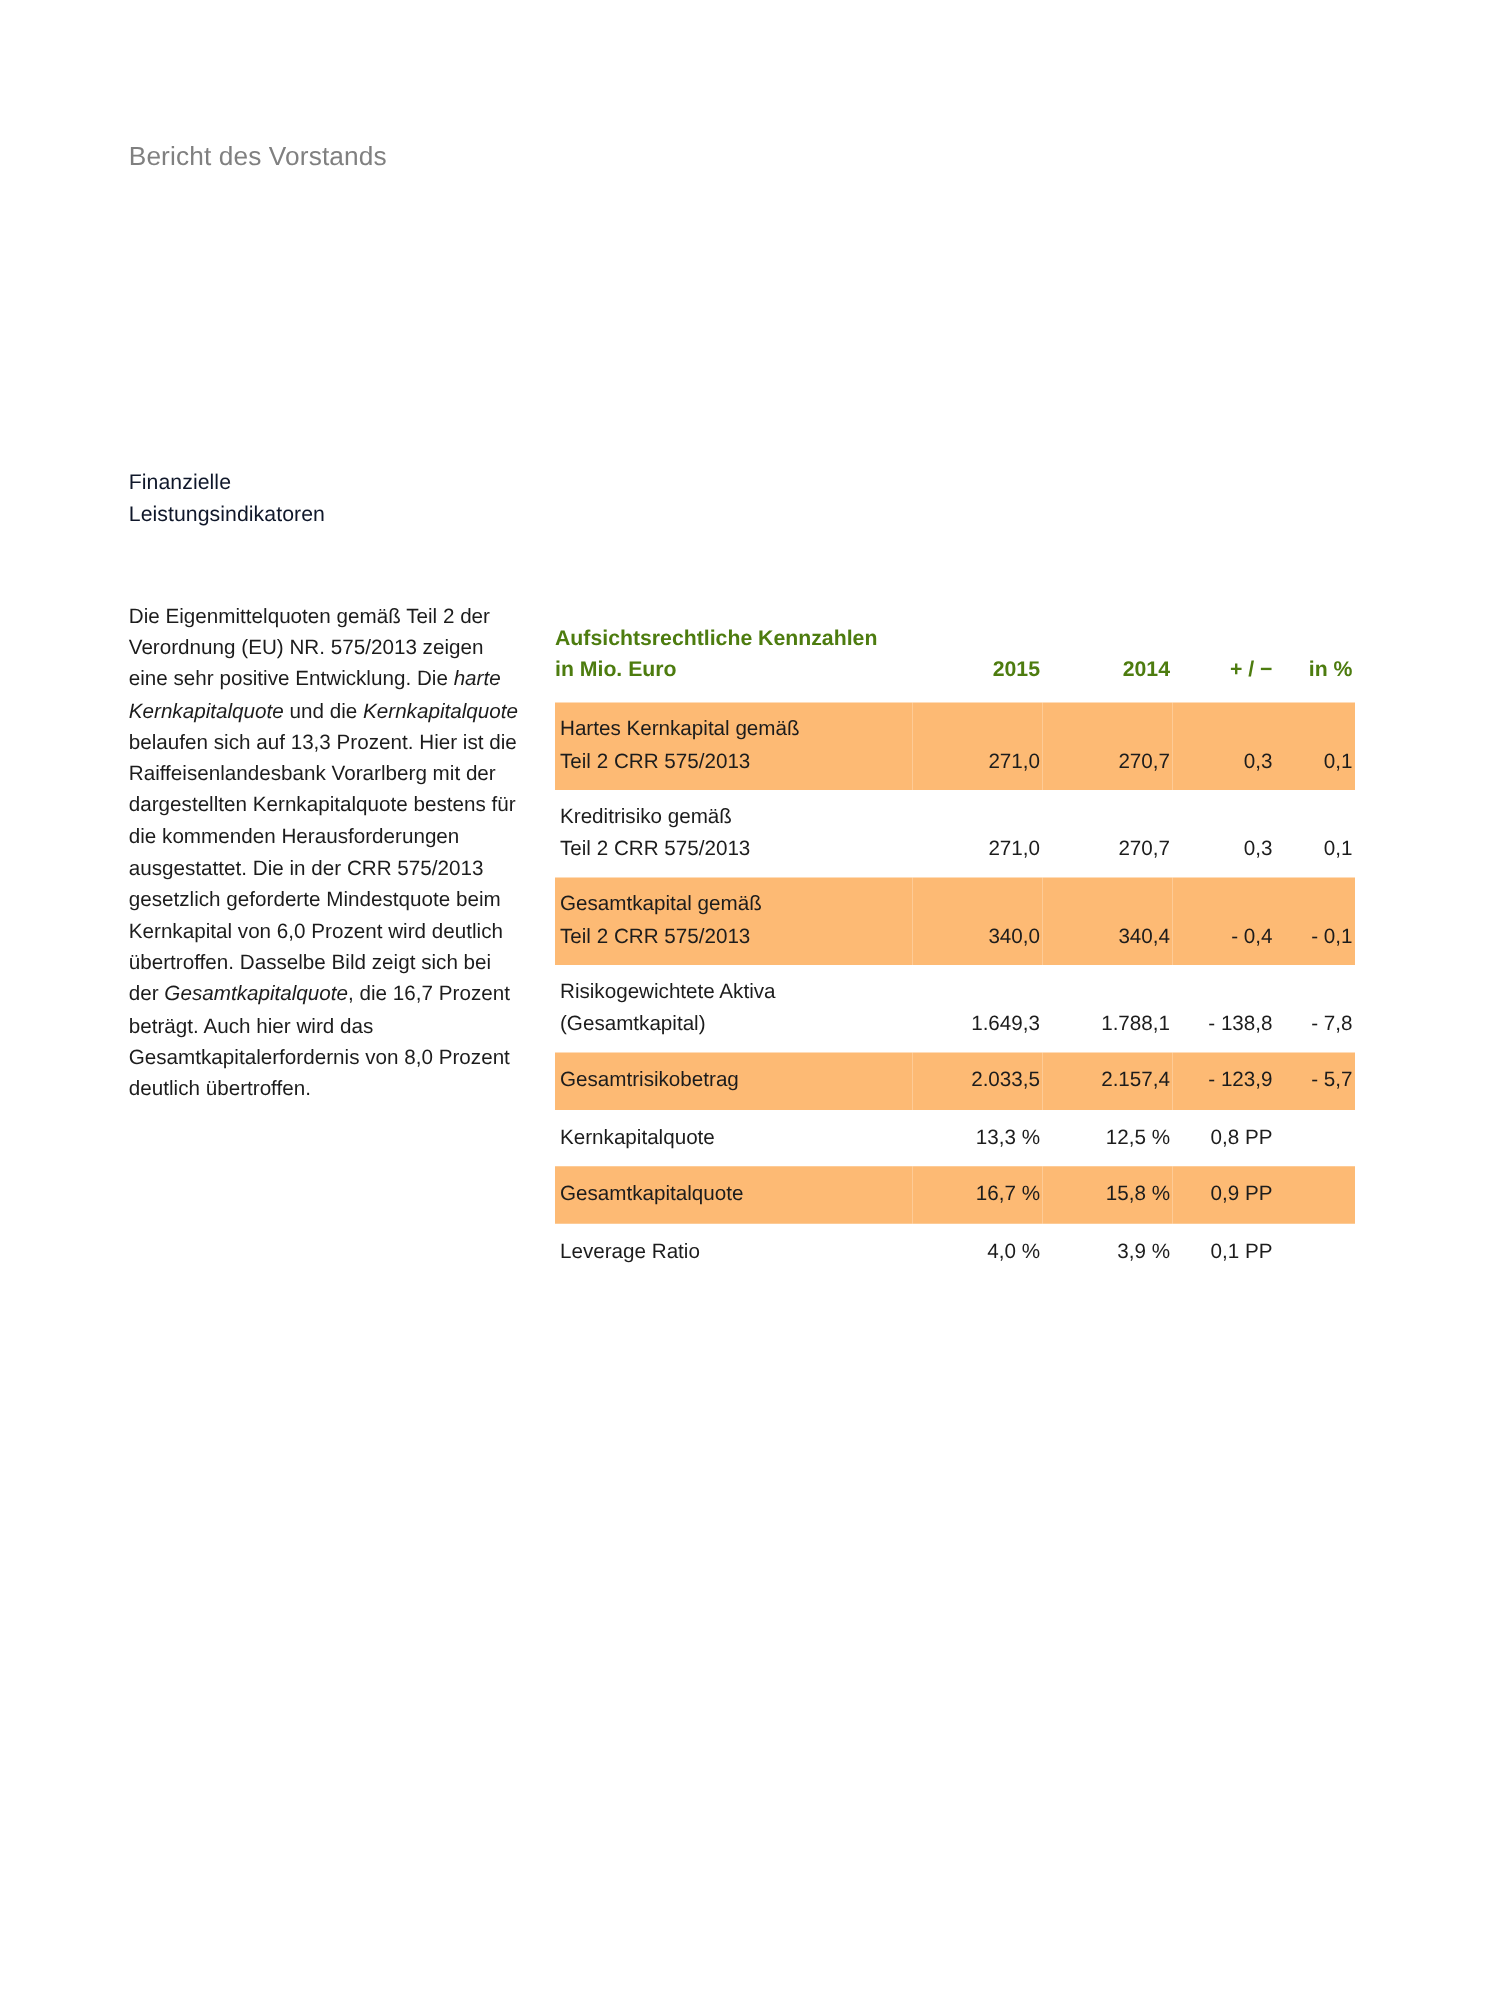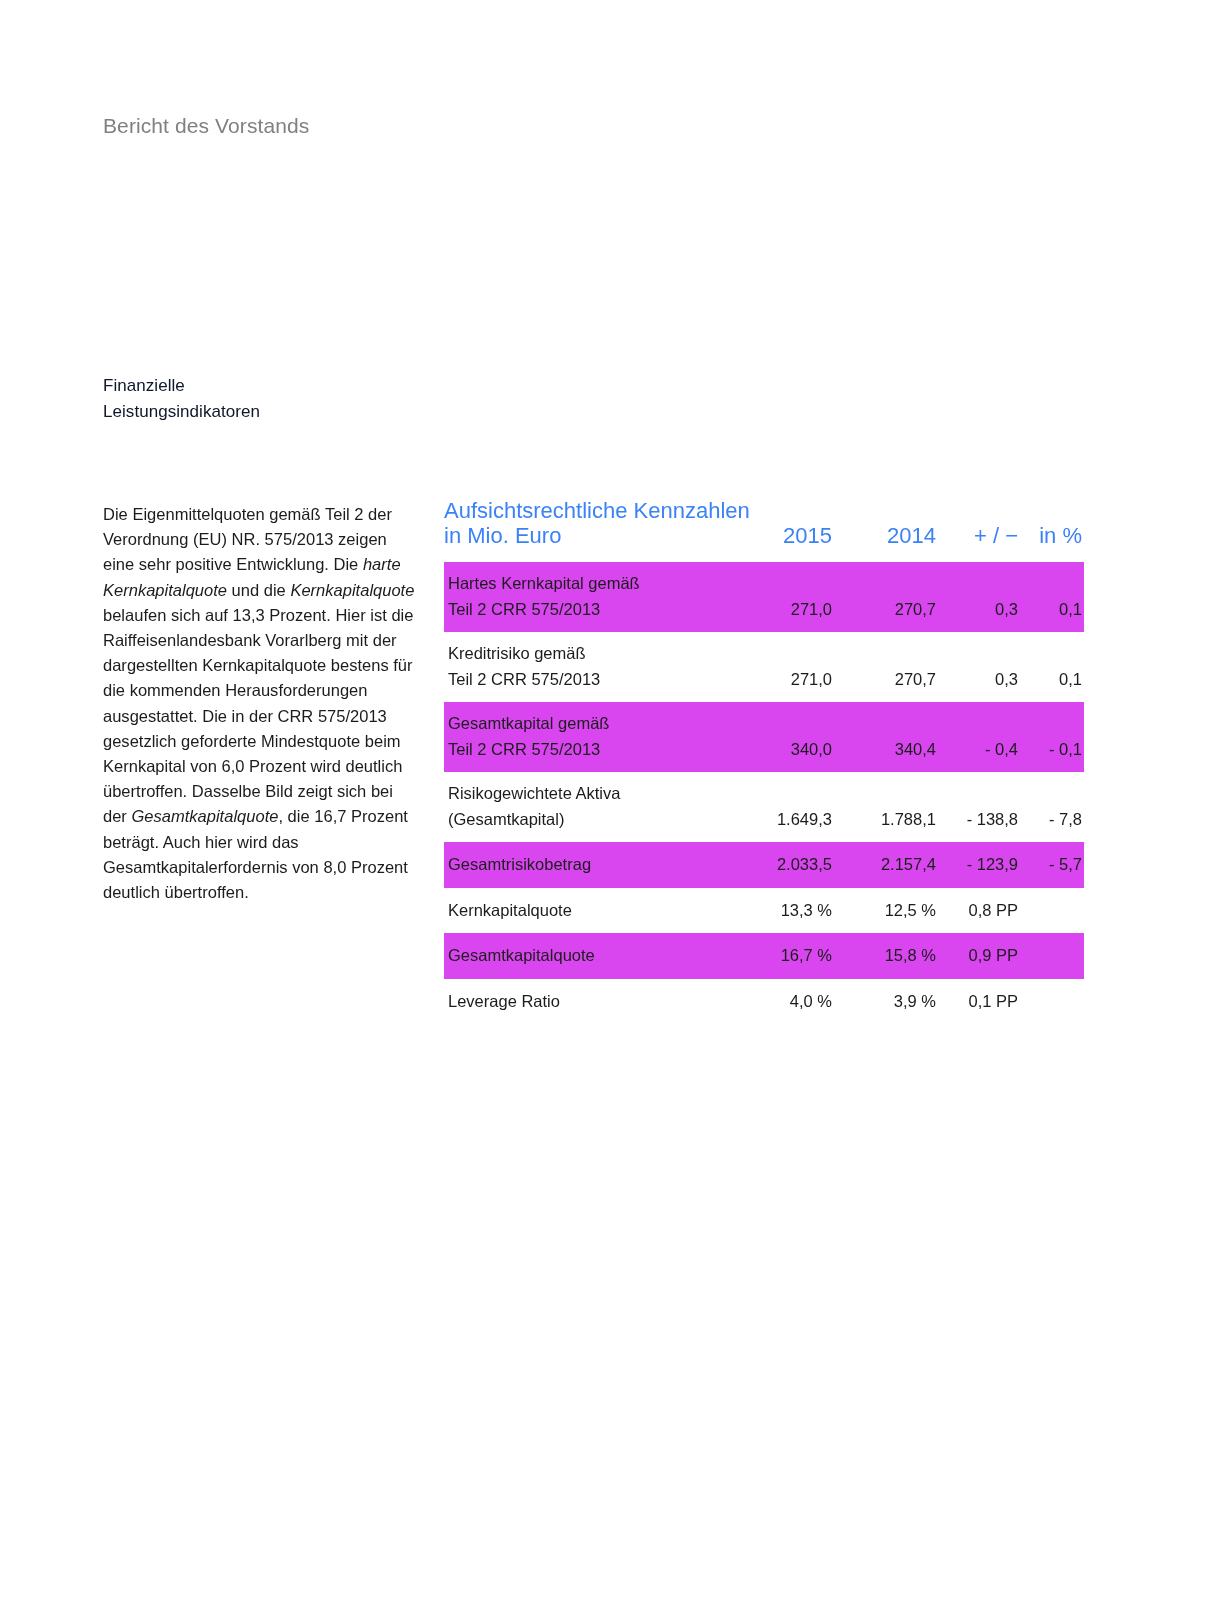--- a/index.html
+++ b/index.html
@@ -46,21 +46,21 @@
   }
   .section-heading .line {
     display: block;
     white-space: nowrap;
   }
 
   
   .body-column {
     position: absolute;
     left: 87px;
-    top: 502px;
+    top: 481px;
     width: 318px;
     font-size: 16.5px;
     line-height: 25.2px;
     color: #1c1c1c;
     letter-spacing: 0.01px;
   }
   .body-column p {
     margin: 0;
   }
   .body-column .ital {
@@ -81,23 +81,23 @@
     font-size: 16.5px;
     color: #1c1c1c;
   }
   table.kpi-table col.c-label  { width: 286px; }
   table.kpi-table col.c-y1     { width: 104px; }
   table.kpi-table col.c-y2     { width: 104px; }
   table.kpi-table col.c-diff   { width: 82px;  }
   table.kpi-table col.c-pct    { width: 64px;  }
 
   table.kpi-table thead th {
-    font-weight: normal;
-    color: #3b82f6;
-    font-size: 22px;
+    font-weight: bold;
+    color: #4d7c0f;
+    font-size: 17px;
     padding: 0;
     vertical-align: bottom;
     line-height: 25px;
   }
   .thead-title-cell {
     text-align: left;
     padding-bottom: 0 !important;
   }
   .thead-title-cell .t1 {
     display: block;
@@ -115,21 +115,21 @@
     height: 14px;
     padding: 0;
     border: none;
   }
 
   table.kpi-table tbody tr.data-row td {
     padding: 0;
     vertical-align: bottom;
   }
   table.kpi-table tbody tr.striped {
-    background: #d946ef;
+    background: #fdba74;
   }
   td.label-cell {
     text-align: left;
     padding-left: 4px !important;
     padding-top: 9px !important;
     padding-bottom: 10px !important;
     line-height: 25.5px;
   }
   td.label-cell .l1 { display: block; white-space: nowrap; }
   td.label-cell .l2 { display: block; white-space: nowrap; }

